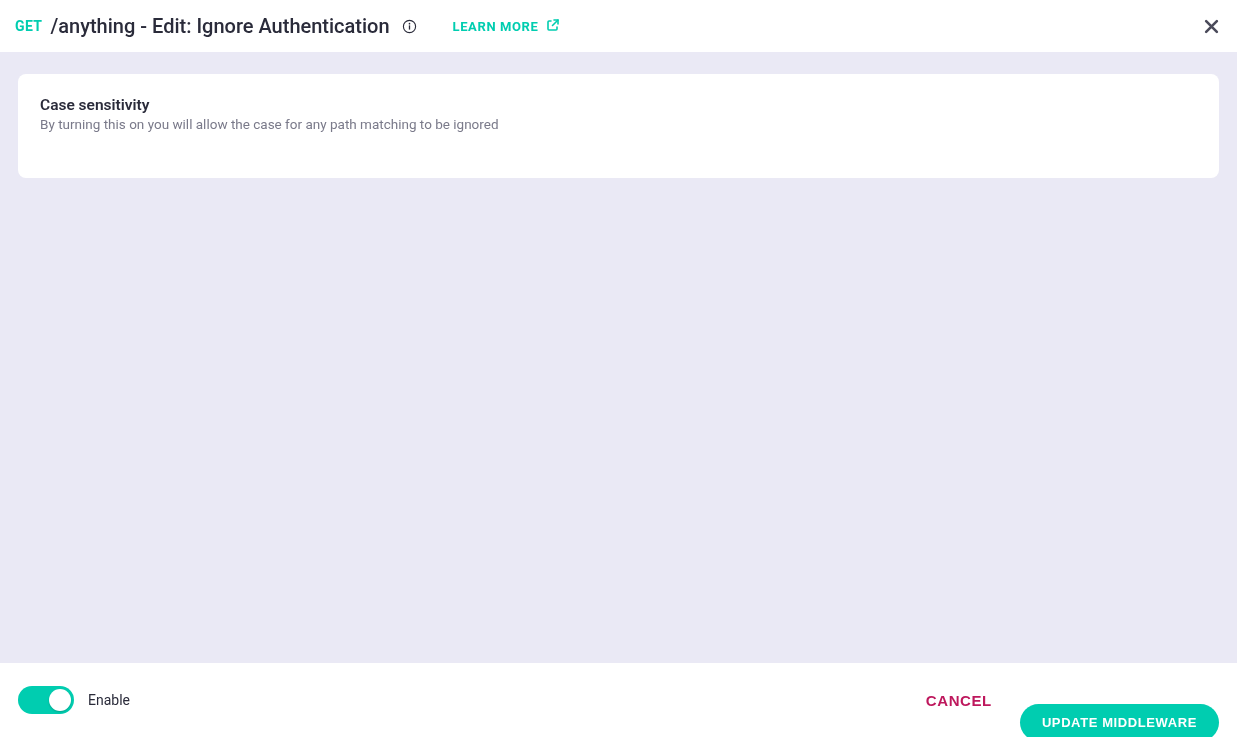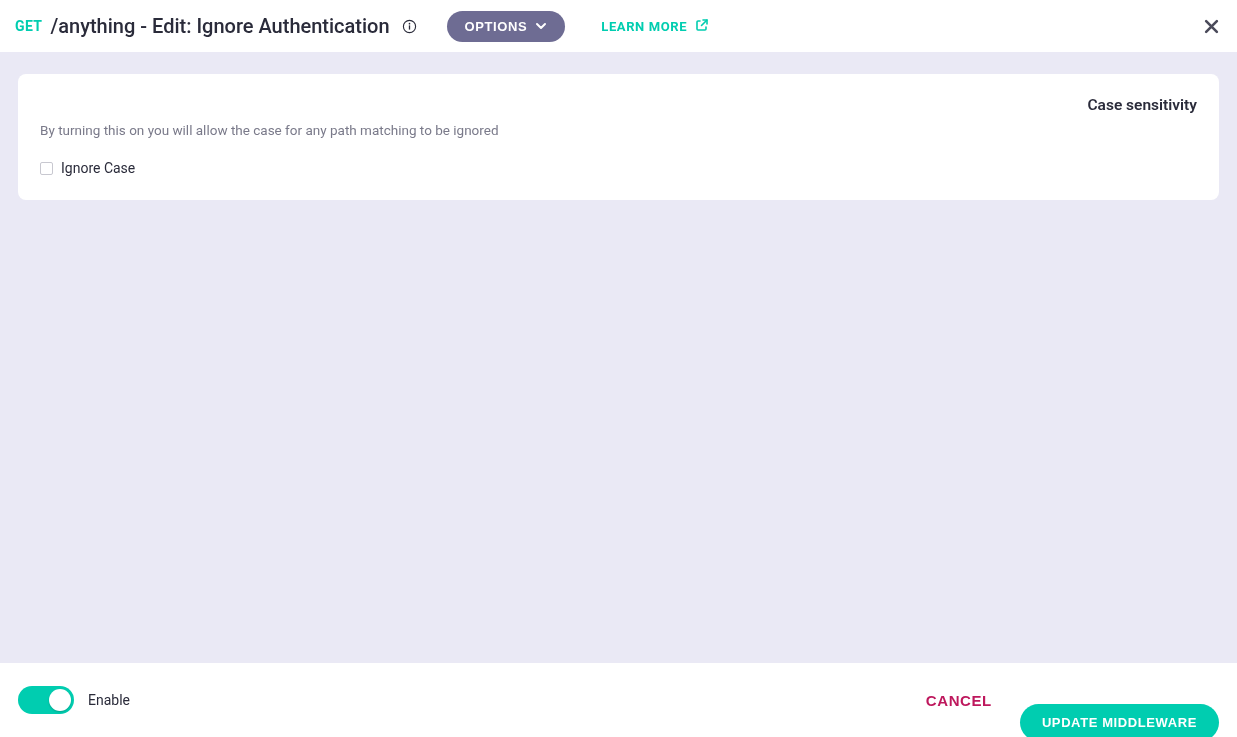--- a/index.html
+++ b/index.html
@@ -91,22 +91,20 @@
     }
     .card {
       background: #ffffff;
       border-radius: 8px;
       padding: 22px 22px 24px 22px;
     }
     .card-title {
       color: #2a2b3a;
       font-size: 15.5px;
       font-weight: 600;
-      margin-bottom: 6px;
-      text-align: right;
     }
     .card-desc {
       color: #7a7a8a;
       font-size: 13.5px;
       line-height: 1.5;
       margin-bottom: 20px;
     }
     .checkbox-row {
       display: flex;
       align-items: center;
@@ -185,28 +183,20 @@
 <div class="header">
   <span class="method-badge">GET</span>
   <span class="page-title">/anything - Edit: Ignore Authentication</span>
   <span class="info-icon-wrap">
     <svg width="15" height="15" viewBox="0 0 16 16" fill="none">
       <circle cx="8" cy="8" r="6.5" stroke="#2a2b3a" stroke-width="1.2"></circle>
       <circle cx="8" cy="5" r="0.9" fill="#2a2b3a"></circle>
       <rect x="7.3" y="6.8" width="1.4" height="4.5" fill="#2a2b3a"></rect>
     </svg>
   </span>
-  <button class="options-btn">
-    <span>OPTIONS</span>
-    <span class="chevron-down">
-      <svg width="12" height="12" viewBox="0 0 12 12" fill="none">
-        <path d="M2 4 L6 8 L10 4" stroke="#ffffff" stroke-width="2" stroke-linecap="round" stroke-linejoin="round"></path>
-      </svg>
-    </span>
-  </button>
   <a class="learn-more">
     <span>LEARN MORE</span>
     <span>
       <svg width="14" height="14" viewBox="0 0 14 14" fill="none">
         <path d="M5 3 H3 C2.4 3 2 3.4 2 4 V11 C2 11.6 2.4 12 3 12 H10 C10.6 12 11 11.6 11 11 V9" stroke="#00cdb0" stroke-width="1.6" stroke-linecap="round"></path>
         <path d="M8 2 H12 V6" stroke="#00cdb0" stroke-width="1.6" stroke-linecap="round" stroke-linejoin="round"></path>
         <path d="M12 2 L6.5 7.5" stroke="#00cdb0" stroke-width="1.6" stroke-linecap="round"></path>
       </svg>
     </span>
   </a>
@@ -215,24 +205,20 @@
     <svg width="15" height="15" viewBox="0 0 14 14">
       <path d="M2 2 L12 12 M12 2 L2 12" stroke="#4a4a5a" stroke-width="2.4" stroke-linecap="round"></path>
     </svg>
   </span>
 </div>
 
 <div class="main-area">
   <div class="card">
     <div class="card-title">Case sensitivity</div>
     <div class="card-desc">By turning this on you will allow the case for any path matching to be ignored</div>
-    <div class="checkbox-row">
-      <input type="checkbox" class="checkbox-input" style="">
-      <span class="checkbox-label">Ignore Case</span>
-    </div>
   </div>
 </div>
 
 <div class="footer">
   <div class="toggle">
     <div class="toggle-knob"></div>
   </div>
   <span class="toggle-label">Enable</span>
   <div class="spacer"></div>
   <button class="cancel-btn">CANCEL</button>

